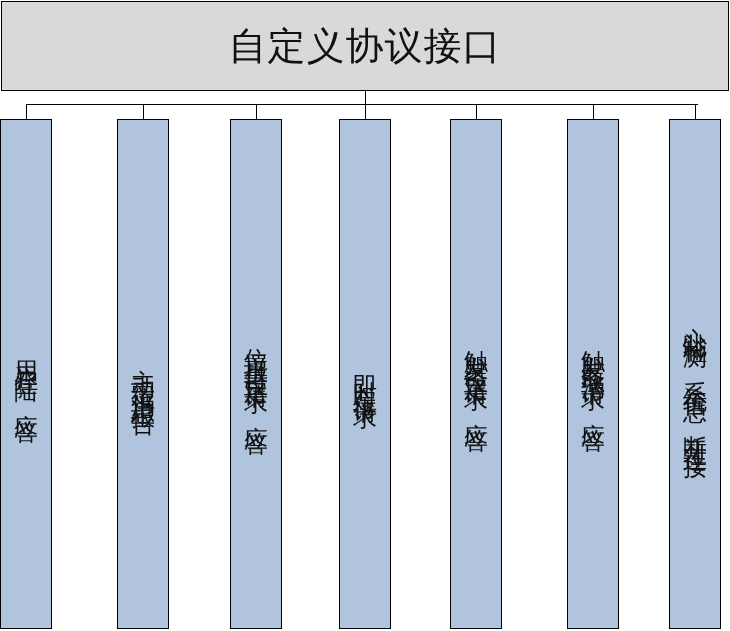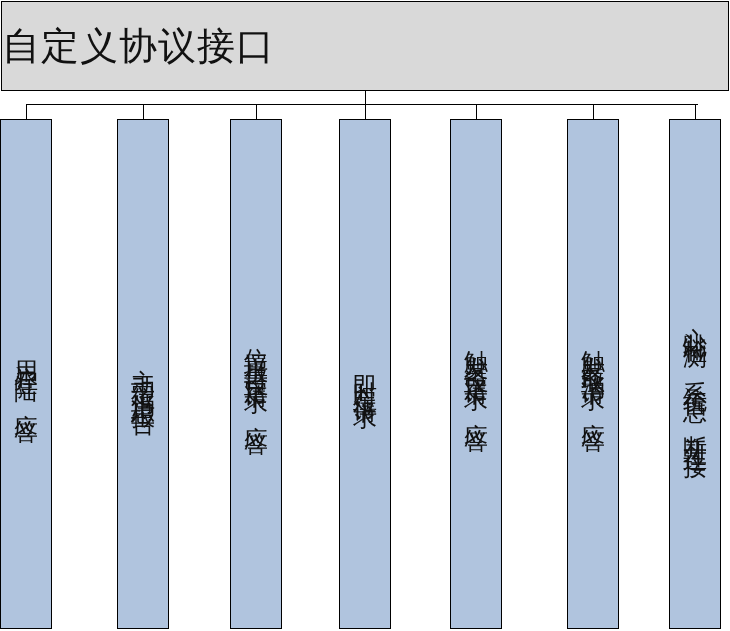--- a/index.html
+++ b/index.html
@@ -1,20 +1,20 @@
 <!DOCTYPE html>
 <html><head>
 <meta charset="utf-8">
 <style>
   html, body { margin:0; padding:0; background:#ffffff; }
   body { width:730px; height:631px; position:relative; overflow:hidden;
          font-family: "DejaVu Serif", "Liberation Serif", serif; }
   .title-box { position:absolute; left:1px; top:1px; width:726px; height:88px;
                background:#d9d9d9; border:1px solid #000; box-sizing:content-box;
-               display:flex; align-items:center; }
+               display:flex; align-items:center; justify-content:center; }
   .title-text { font-size:38px; color:#111; letter-spacing:1px; }
   .line { position:absolute; background:#000; }
   .node { position:absolute; top:119px; width:52px; height:510px;
           background:#b0c4de; border:1px solid #000; box-sizing:border-box;
           display:flex; align-items:center; justify-content:center; }
   .node-text { writing-mode: vertical-rl; text-orientation: upright;
                font-size:24px; line-height:26px; color:#111; letter-spacing:6px; }
 </style>
 </head>
 <body>

